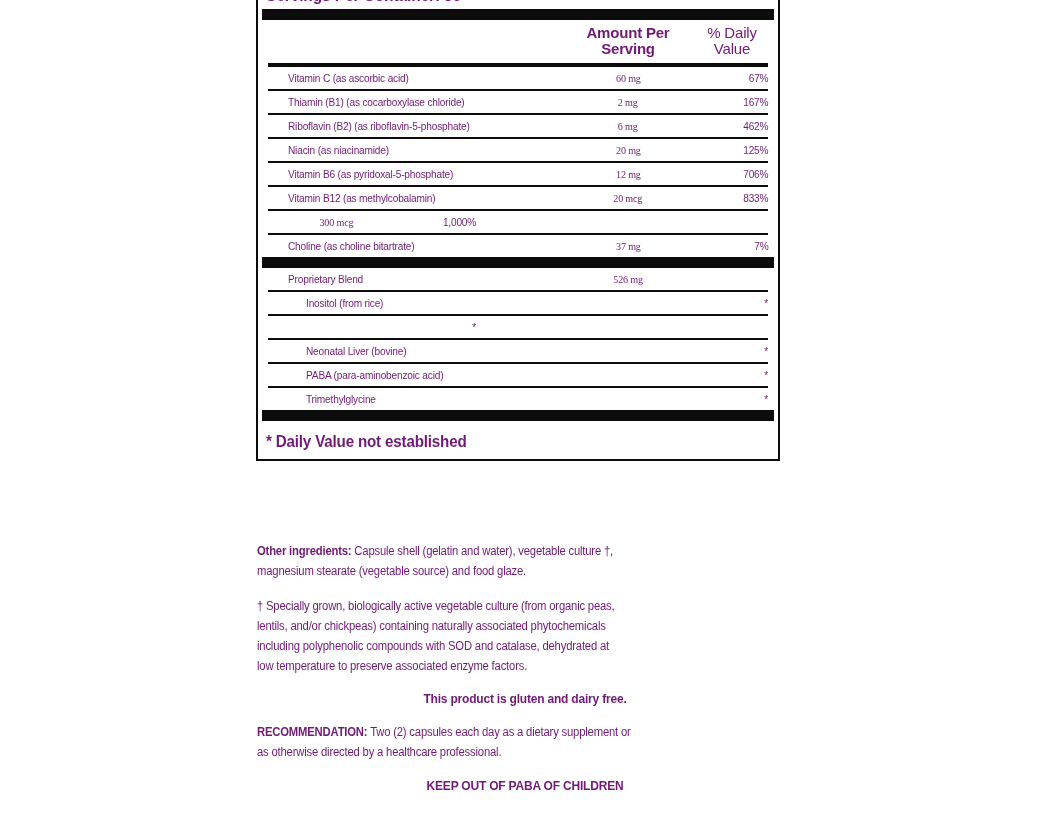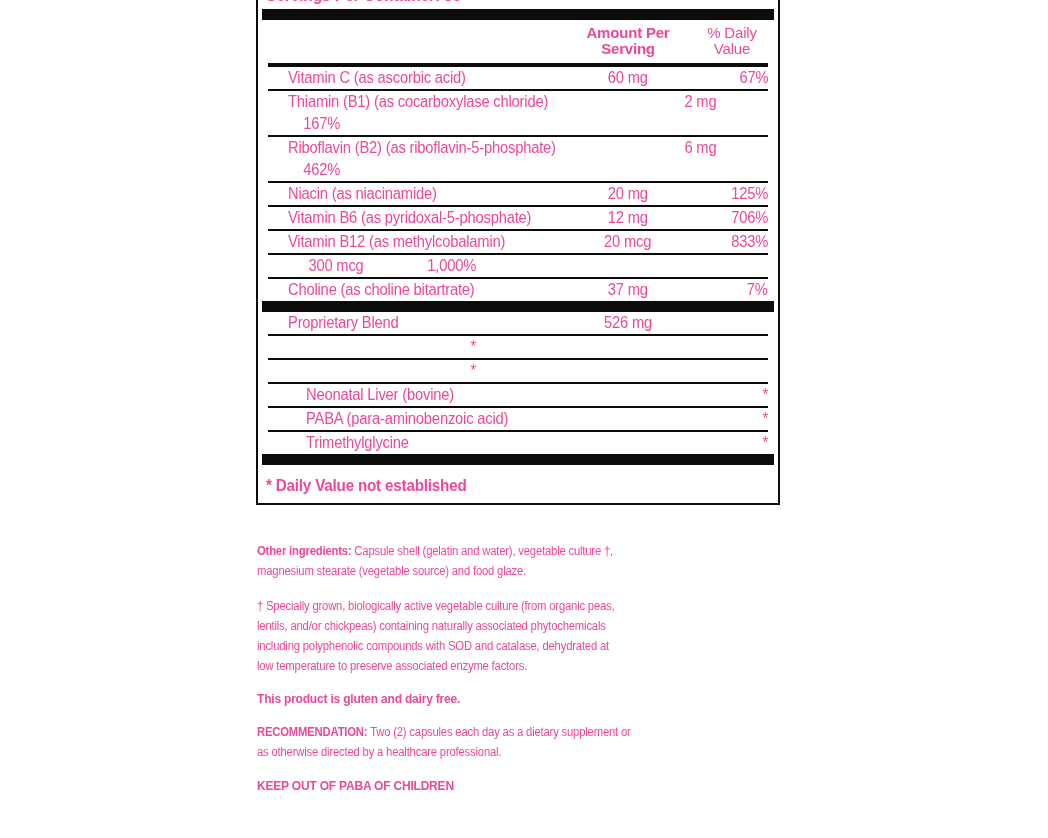--- a/index.html
+++ b/index.html
@@ -1,20 +1,20 @@
 <!DOCTYPE html>
 <html><head>
 <meta charset="utf-8">
 <style>
   html,body { margin:0; padding:0; background:#ffffff; }
   .page {
     position:relative; width:1048px; height:838px;
     background:#ffffff; overflow:hidden;
     font-family:"Liberation Sans", sans-serif;
-    color:#ec4899; letter-spacing:-0.2px;
+    color:#701a75; letter-spacing:-0.2px;
   }
 
   
   .panel {
     position:absolute; left:256px; top:-16px; width:524px;
     box-sizing:border-box; border:2px solid #0c0c0c; background:#fff;
   }
   .servings {
     font-weight:bold; font-size:17px; line-height:20px;
     margin:0 0 0 8px; white-space:nowrap;
@@ -23,27 +23,27 @@
   .bar.top { margin-top:3px; }
 
   .thead { display:flex; margin:0 10px; padding:5px 0 6px; }
   .thead .h-name   { flex:1; }
   .thead .h-amount { width:136px; text-align:center; font-weight:bold; font-size:15px; line-height:16px; white-space:pre-line; }
   .thead .h-dv     { width:72px;  text-align:center; font-weight:normal; font-size:15px; line-height:16px; white-space:pre-line; }
   .rule-med { height:4px; background:#0c0c0c; margin:0 10px; }
 
   .row {
     display:flex; flex-wrap:wrap; align-items:flex-start;
-    margin:0 10px; min-height:22px; font-size:16px; line-height:22px;
+    margin:0 10px; min-height:22px; font-size:11px; line-height:22px;
     border-bottom:2px solid #0c0c0c;
   }
   .row.no-sep { border-bottom:none; }
   .cell        { line-height:22px; }
   .cell.name   { flex:1; padding-left:20px; white-space:nowrap; overflow:visible; }
-  .cell.amount { width:136px; text-align:center; white-space:nowrap; }
+  .cell.amount { width:136px; text-align:center; white-space:nowrap;font-family:Liberation Serif, serif; }
   .cell.dv     { width:72px;  text-align:right;  white-space:nowrap; }
   .row.sub .cell.name { padding-left:38px; }
   .row .note   { width:100%; text-align:right; line-height:22px; white-space:nowrap; }
 
   
   .cx  { display:inline-block; transform:scaleX(0.92); transform-origin:left center; }
   .cxc { display:inline-block; transform:scaleX(0.92); transform-origin:center center; }
   .cxr { display:inline-block; transform:scaleX(0.92); transform-origin:right center; }
 
   .footnote {
@@ -56,21 +56,21 @@
     position:absolute; left:257px; top:541px; width:536px;
     font-size:12px; line-height:20px;
   }
   .para { margin:0; white-space:pre-line; }
   .para.condensed { transform:scaleX(0.94); transform-origin:left top; }
   .para b { font-weight:bold; }
   .mt1 { margin-top:15px; }
   .mt2 { margin-top:13px; }
   .mt3 { margin-top:13px; }
   .mt4 { margin-top:14px; }
-  .center { }
+  .center { text-align:center; }
   .bold { font-weight:bold; }
 </style>
 </head>
 <body>
 
 <div class="page">
 
   <div class="panel">
 
     <div class="servings">
@@ -140,20 +140,21 @@
 
     <div class="bar"></div>
 
     <div class="row">
       <div class="cell name"><span class="cx">Proprietary Blend</span></div>
       <div class="cell amount"><span class="cxc">526 mg</span></div>
       <div class="cell dv"></div>
     </div>
 
     <div class="row sub">
+      <div class="cell name"><span class="cx">Inositol (from rice)</span></div>
       <div class="cell amount"></div>
       <div class="cell dv"><span class="cxr">*</span></div>
     </div>
 
     <div class="row sub">
       <div class="cell amount"></div>
       <div class="cell dv"><span class="cxr">*</span></div>
     </div>
 
     <div class="row sub">

